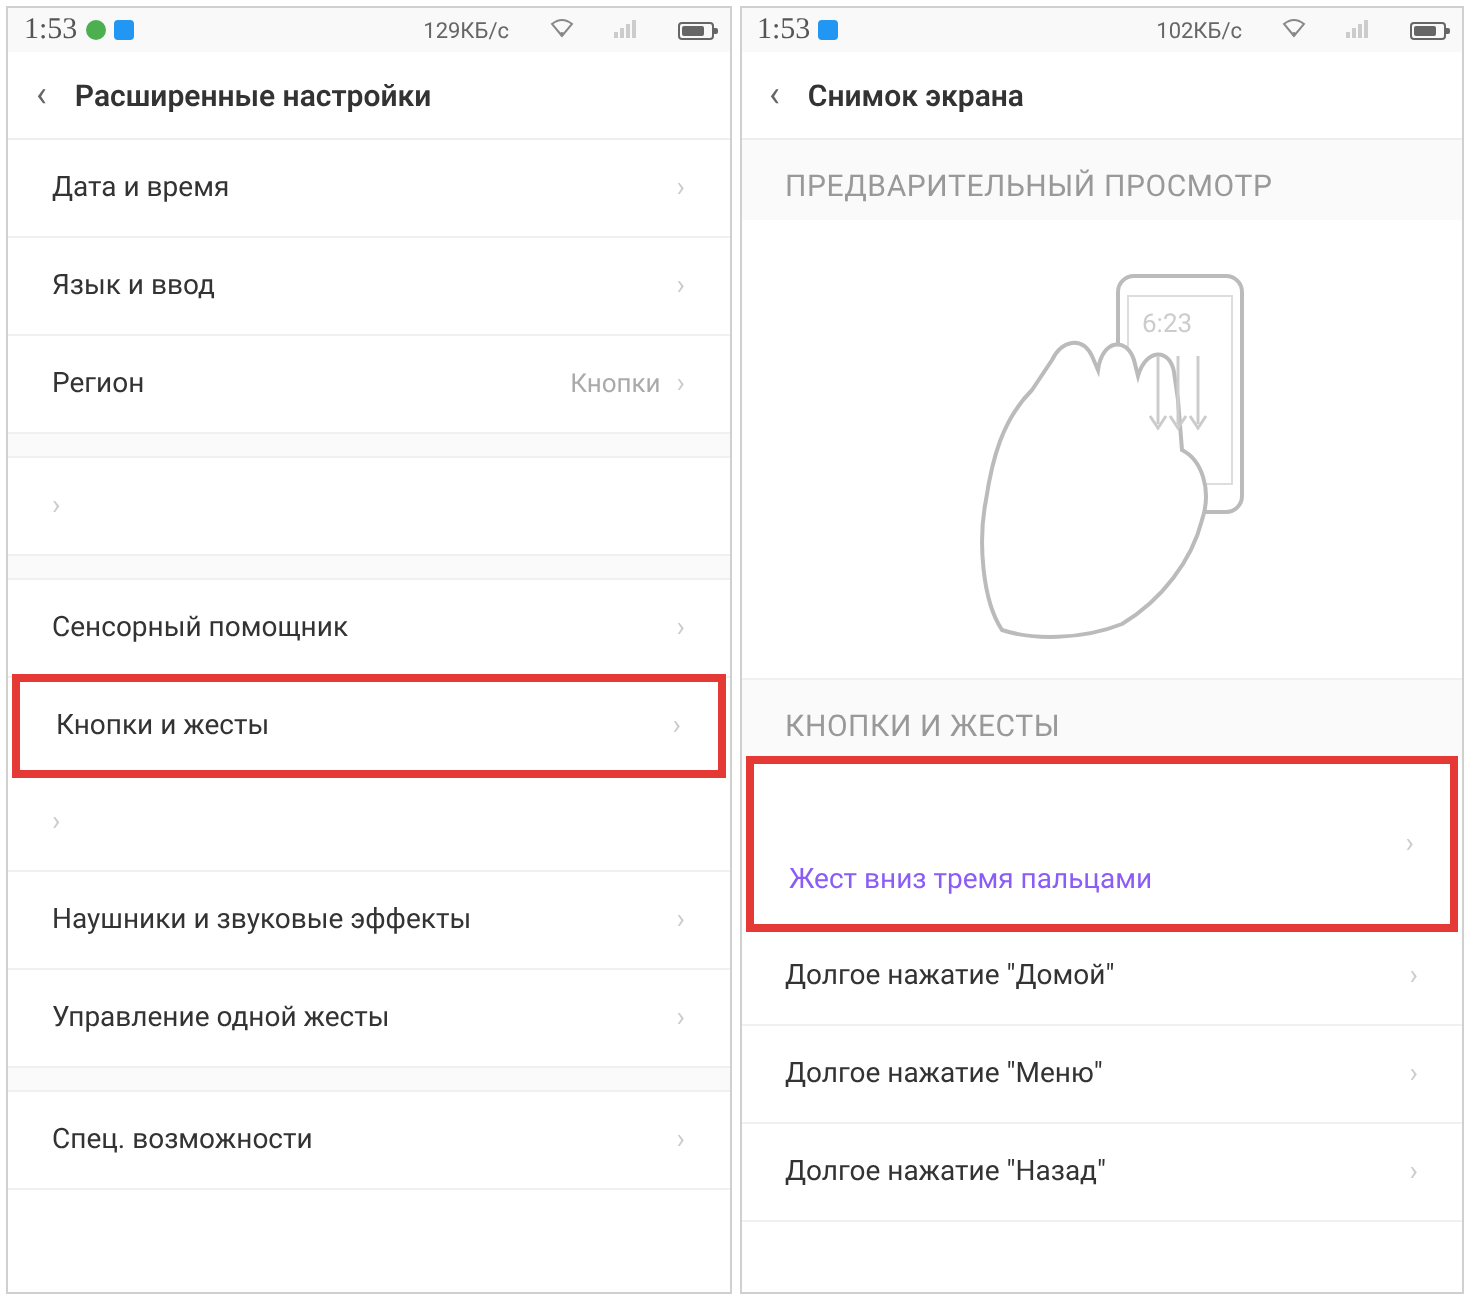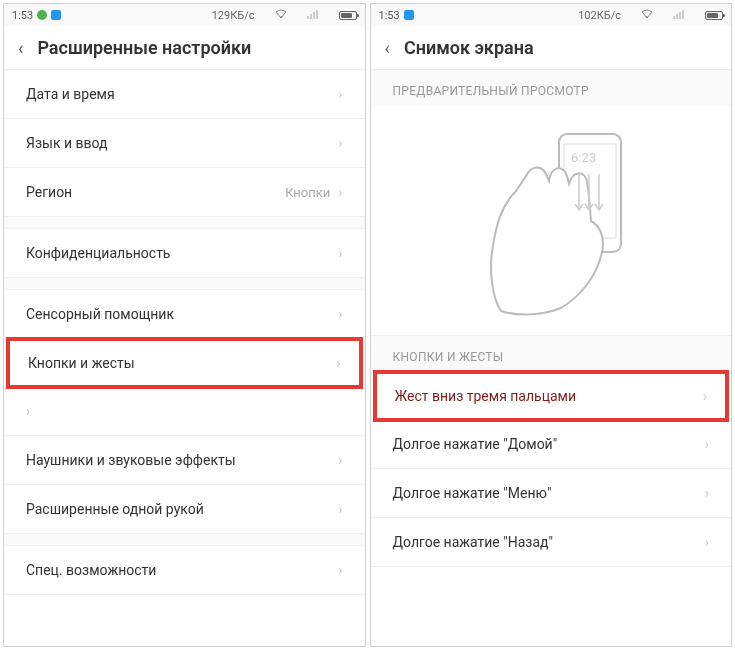--- a/index.html
+++ b/index.html
@@ -39,22 +39,23 @@
       gap: 4px;
     }
     .status-right {
       margin-left: auto;
       display: flex;
       align-items: center;
       gap: 20px;
       text-align: right;
     }
     .status-time {
-      font-size: 11px;
+      font-size: 15px;
       color: #555;
+      font-family: Liberation Serif, serif;
     }
     .notif-dot {
       width: 10px;
       height: 10px;
       border-radius: 2px;
     }
     .notif-green {
       background: #4caf50;
       border-radius: 50%;
     }
@@ -94,27 +95,27 @@
       align-items: center;
       padding: 0 14px;
       border-bottom: 1px solid #eee;
     }
     .back-chevron {
       font-size: 18px;
       color: #666;
       margin-right: 14px;
     }
     .header-title {
-      font-size: 18px;
+      font-size: 15px;
       font-weight: 600;
       color: #333;
     }
     .section-header {
       padding: 14px 22px 8px;
-      font-size: 12px;
+      font-size: 15px;
       color: #999;
       letter-spacing: 0.3px;
       background: #fafafa;
     }
     .list {
       flex: 1;
     }
     .item {
       padding: 16px 22px;
       display: flex;
@@ -147,21 +148,22 @@
       background: #fafafa;
       border-bottom: 1px solid #f0f0f0;
     }
     .highlight {
       border: 4px solid #e53935;
       margin: -2px 2px;
       padding: 14px 18px;
       background: #fff;
     }
     .highlight-blue-row .item-label {
-      color: #7f1d1d;
+      color: #8b5cf6;
+      margin-top: 36px;
     }
     .preview-box {
       height: 230px;
       display: flex;
       align-items: center;
       justify-content: center;
       border-bottom: 1px solid #f0f0f0;
     }
     .hand-svg {
       width: 160px;
@@ -220,21 +222,20 @@
     </div>
     <div class="item">
       <span class="item-label">Регион</span>
       <span class="item-right">
         <span>Кнопки</span>
         <span class="chevron-right">›</span>
       </span>
     </div>
     <div class="spacer"></div>
     <div class="item">
-      <span class="item-label">Конфиденциальность</span>
       <span class="item-right">
           <span class="chevron-right">›</span>
         </span>
     </div>
     <div class="spacer"></div>
     <div class="item">
       <span class="item-label">Сенсорный помощник</span>
       <span class="item-right">
           <span class="chevron-right">›</span>
         </span>
@@ -250,21 +251,21 @@
           <span class="chevron-right">›</span>
         </span>
     </div>
     <div class="item">
       <span class="item-label">Наушники и звуковые эффекты</span>
       <span class="item-right">
           <span class="chevron-right">›</span>
         </span>
     </div>
     <div class="item">
-      <span class="item-label">Расширенные одной рукой</span>
+      <span class="item-label">Управление одной жесты</span>
       <span class="item-right">
           <span class="chevron-right">›</span>
         </span>
     </div>
     <div class="spacer"></div>
     <div class="item">
       <span class="item-label">Спец. возможности</span>
       <span class="item-right">
           <span class="chevron-right">›</span>
         </span>

